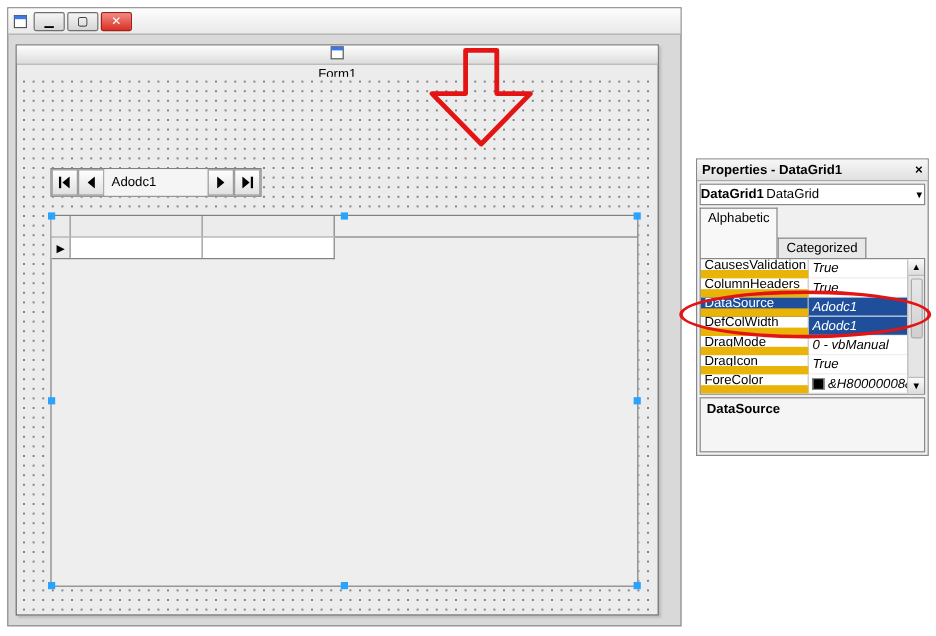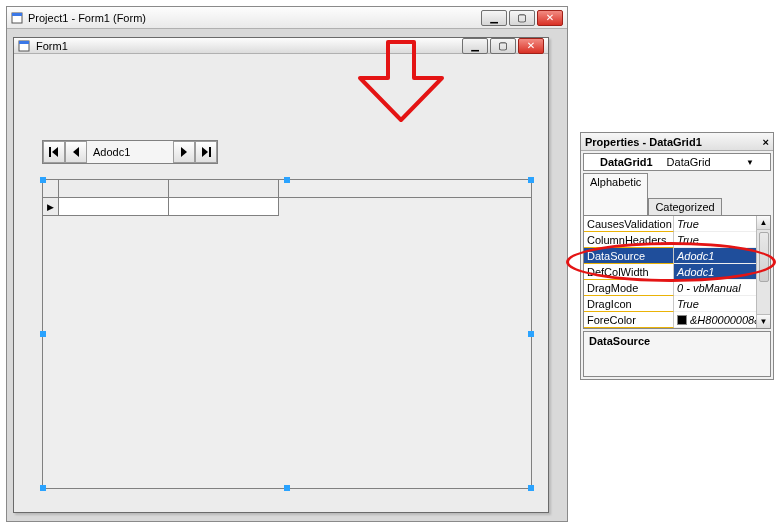--- a/index.html
+++ b/index.html
@@ -21,21 +21,21 @@
   .winbtn { width: 26px; height: 16px; border:1px solid #707070; background:linear-gradient(#f6f6f6,#d6d6d6); border-radius:2px; display:flex; align-items:center; justify-content:center; font-size:10px; }
   .winbtn.close { background: linear-gradient(#f28b82,#d93025); border-color:#a02018; color:#fff; }
   .mdi-body { position:absolute; left:2px; right:2px; top:24px; bottom:2px; background:#d9d9d9; }
 
   
   .form {
     position:absolute; left:4px; top:6px; width:536px; height:476px;
     border:1px solid #6a6a6a; background:#ececec;
     box-shadow: 2px 2px 2px rgba(0,0,0,.15);
   }
-  .form-title { height:16px; background:linear-gradient(#fdfdfd,#ededed,#dcdcdc); border-bottom:1px solid #b0b0b0; display:flex; align-items:center; padding:0 4px; gap:6px; }
+  .form-title { height:16px; background:linear-gradient(#fdfdfd,#ededed,#dcdcdc); border-bottom:1px solid #b0b0b0; display:flex; align-items:center; padding:0 4px; gap:6px;flex-direction:column; }
   .form-body { position:absolute; left:2px; right:2px; top:26px; bottom:2px; background:#ececec;
     background-image: radial-gradient(#808080 0.6px, transparent 0.6px);
     background-size: 8px 8px;
   }
 
   
   .handle { width:6px; height:6px; background:#2aa3ff; position:absolute; }
 
   
   .adodc { position:absolute; left:26px; top:76px; width:176px; height:24px; background:#eee; border:1px solid #808080; display:flex; }
@@ -56,29 +56,29 @@
   .gh4{left:-3px;top:50%;margin-top:-3px}.gh5{right:-3px;top:50%;margin-top:-3px}
   .gh6{left:-3px;bottom:-3px}.gh7{left:50%;margin-left:-3px;bottom:-3px}.gh8{right:-3px;bottom:-3px}
 
   
   .arrow { position:absolute; left:346px; top:36px; pointer-events:none; }
 
   
   .props { position:absolute; right:6px; top:132px; width:194px; border:1px solid #888; background:#f0f0f0; }
   .props-title { height:18px; background:linear-gradient(#f7f7f7,#e0e0e0); border-bottom:1px solid #aaa; display:flex; align-items:center; padding:0 4px; font-weight:bold; font-size:11px;}
   .props-title .x { margin-left:auto; font-size:11px; font-weight:bold; }
-  .objbox { margin:2px; border:1px solid #888; height:18px; display:flex; align-items:center; background:#fff; padding:0 16px; gap:12px;}
+  .objbox { margin:2px; border:1px solid #888; height:18px; display:flex; align-items:center; background:#fff; padding:0 0; gap:0;}
   .objbox b { margin-right:2px; }
   .objbox .dd { margin-left:auto; font-size:8px;}
   .tabs { margin:2px 2px 0 2px; display:flex; }
   .tab { border:1px solid #888; border-bottom:none; padding:2px 6px; background:#f8f8f8; position:relative; font-size:11px;}
   .tab.inactive { background:#e8e8e8;margin-top:25px; }
   .pgrid { margin:0 2px 2px 2px; border:1px solid #888; background:#fff; max-height:170px; overflow:hidden; position:relative;}
   .prow { display:flex; height:16px; font-size:11px; }
-  .pname { width:90px; padding:0 3px; border-right:1px solid #c8c8c8; border-bottom:1px solid #eab308; display:flex; align-items:center; white-space:nowrap; overflow:hidden;}
+  .pname { width:90px; padding:0 3px; border-right:1px solid #c8c8c8; border-bottom:7px solid #eab308; display:flex; align-items:center; white-space:nowrap; overflow:hidden;}
   .pval { flex:1; padding:0 3px; border-bottom:1px solid #eee; display:flex; align-items:center; white-space:nowrap; overflow:hidden;font-style:italic;}
   .prow.sel .pname { background:#1f4e9b; color:#fff; }
   .prow.sel .pval { background:#1f4e9b; color:#fff; }
   .prow.drop .pval { background:#1f4e9b; color:#fff; }
   .vScroll { position:absolute; right:0; top:0; bottom:0; width:14px; background:#e5e5e5; border-left:1px solid #bbb; display:flex; flex-direction:column; align-items:center;}
   .vScroll .sbtn { height:14px; width:100%; background:linear-gradient(#fafafa,#dcdcdc); border-bottom:1px solid #bbb; display:flex;align-items:center;justify-content:center;font-size:8px;}
   .vScroll .thumb { margin-top:2px; width:10px; height:50px; background:linear-gradient(#e9e9e9,#cfcfcf); border:1px solid #aaa; border-radius:2px;}
   .desc { margin:2px; border:1px solid #888; background:#f5f5f5; padding:3px 5px; height:46px; font-size:11px;}
   .desc b { display:block; }
 
@@ -92,21 +92,20 @@
 <body>
 
 <div class="mdi">
   <div class="mdi-title">
     <span class="tIcon">
       <svg width="12" height="12">
           <rect x="1" y="1" width="10" height="10" fill="#fff" stroke="#555"></rect>
           <rect x="1" y="1" width="10" height="3" fill="#3b78e7"></rect>
         </svg>
     </span>
-    <span class="mdi-caption">Project1 - Form1 (Form)</span>
     <div class="winbtns">
       <div class="winbtn">▁</div>
       <div class="winbtn">▢</div>
       <div class="winbtn close">✕</div>
     </div>
   </div>
   <div class="mdi-body">
 
     <div class="form">
       <div class="form-title">

